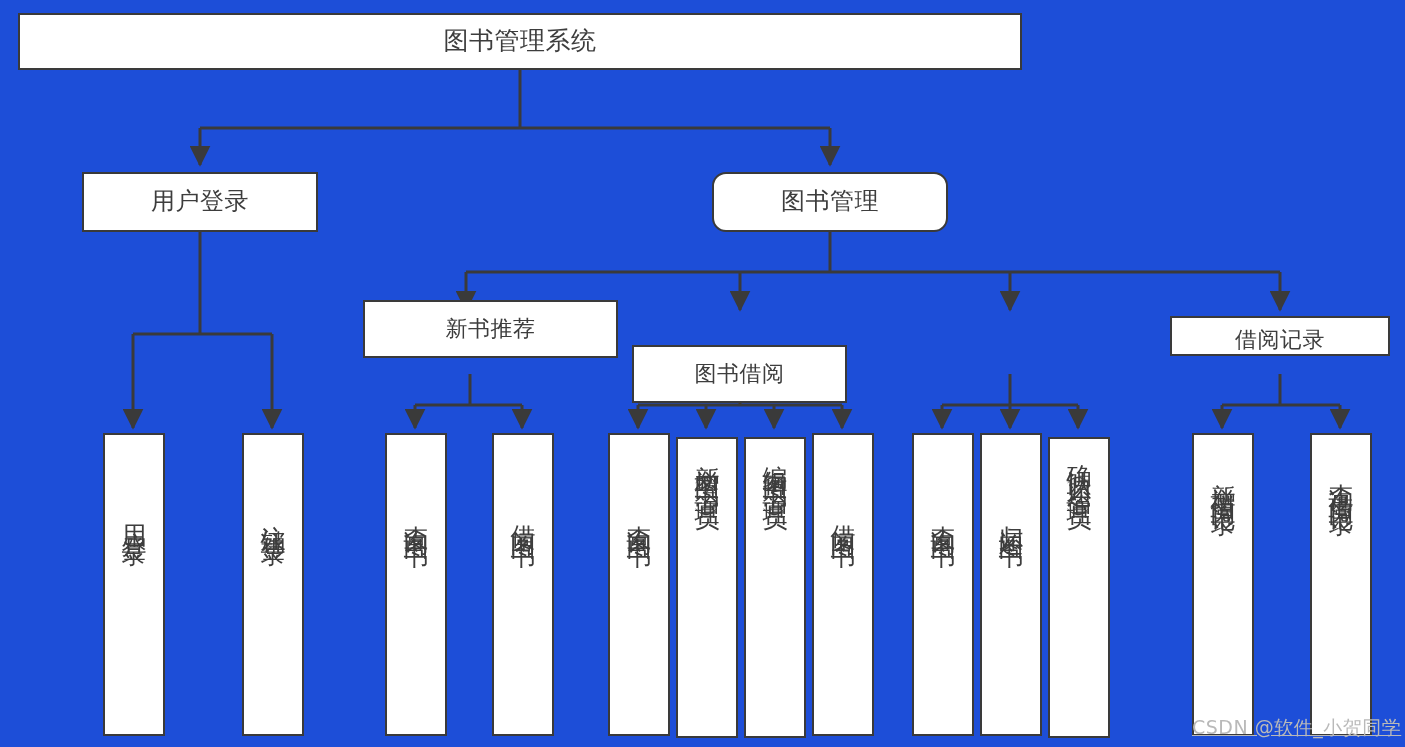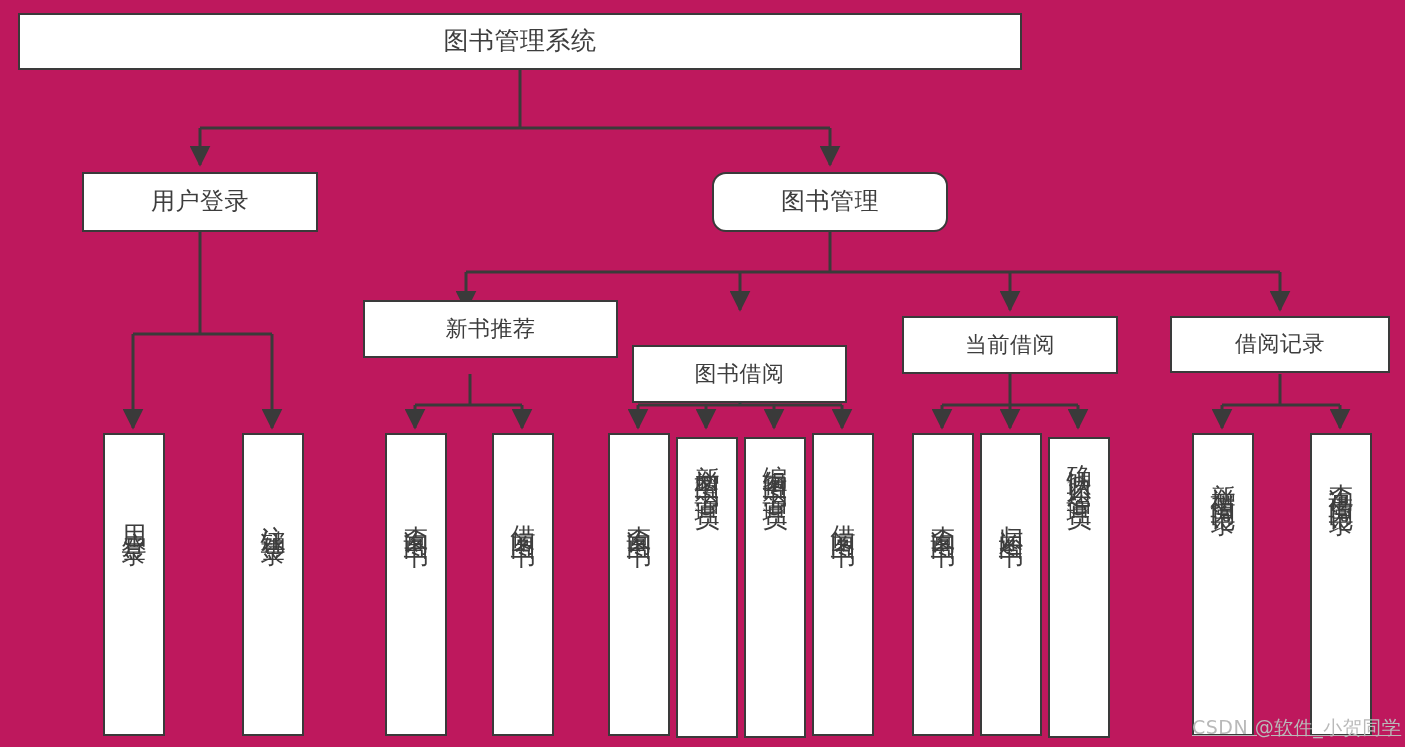--- a/index.html
+++ b/index.html
@@ -5,21 +5,21 @@
 <style>
   html,body{margin:0;padding:0;background:#ffffff;}
   body{
     font-family:"DejaVu Sans","Liberation Sans",sans-serif;
     color:#3c3c3c;
   }
   #canvas{
     position:relative;
     width:1405px;
     height:747px;
-    background:#be185d;
+    background:#1d4ed8;
     overflow:hidden;
   }
   svg#wires{
     position:absolute;
     left:0; top:0;
     width:1405px; height:747px;
     pointer-events:none;
   }
   .node{
     position:absolute;
@@ -131,25 +131,22 @@
   </div>
 
   <div class="node lvl2" style="left:363px;top:300px;width:255px;height:58px;">
     <span class="lbl">新书推荐</span>
   </div>
 
   <div class="node lvl2" style="left:632px;top:328px;width:215px;height:58px;margin-top:17px;">
     <span class="lbl">图书借阅</span>
   </div>
 
-  <div class="node lvl2" style="left:902px;top:316px;width:216px;height:58px;">
-    <span class="lbl">当前借阅</span>
-  </div>
 
-  <div class="node lvl2" style="left:1170px;top:316px;width:220px;height:57px;">
+  <div class="node lvl2" style="left:1170px;top:316px;width:220px;height:40px;align-items:flex-end;">
     <span class="lbl">借阅记录</span>
   </div>
 
   <div class="node leaf" style="left:103px;top:433px;width:62px;height:303px;padding-top:70px;">
     <span class="lbl">用户登录</span>
   </div>
   <div class="node leaf" style="left:242px;top:433px;width:62px;height:303px;padding-top:70px;">
     <span class="lbl">注销登录</span>
   </div>
 

